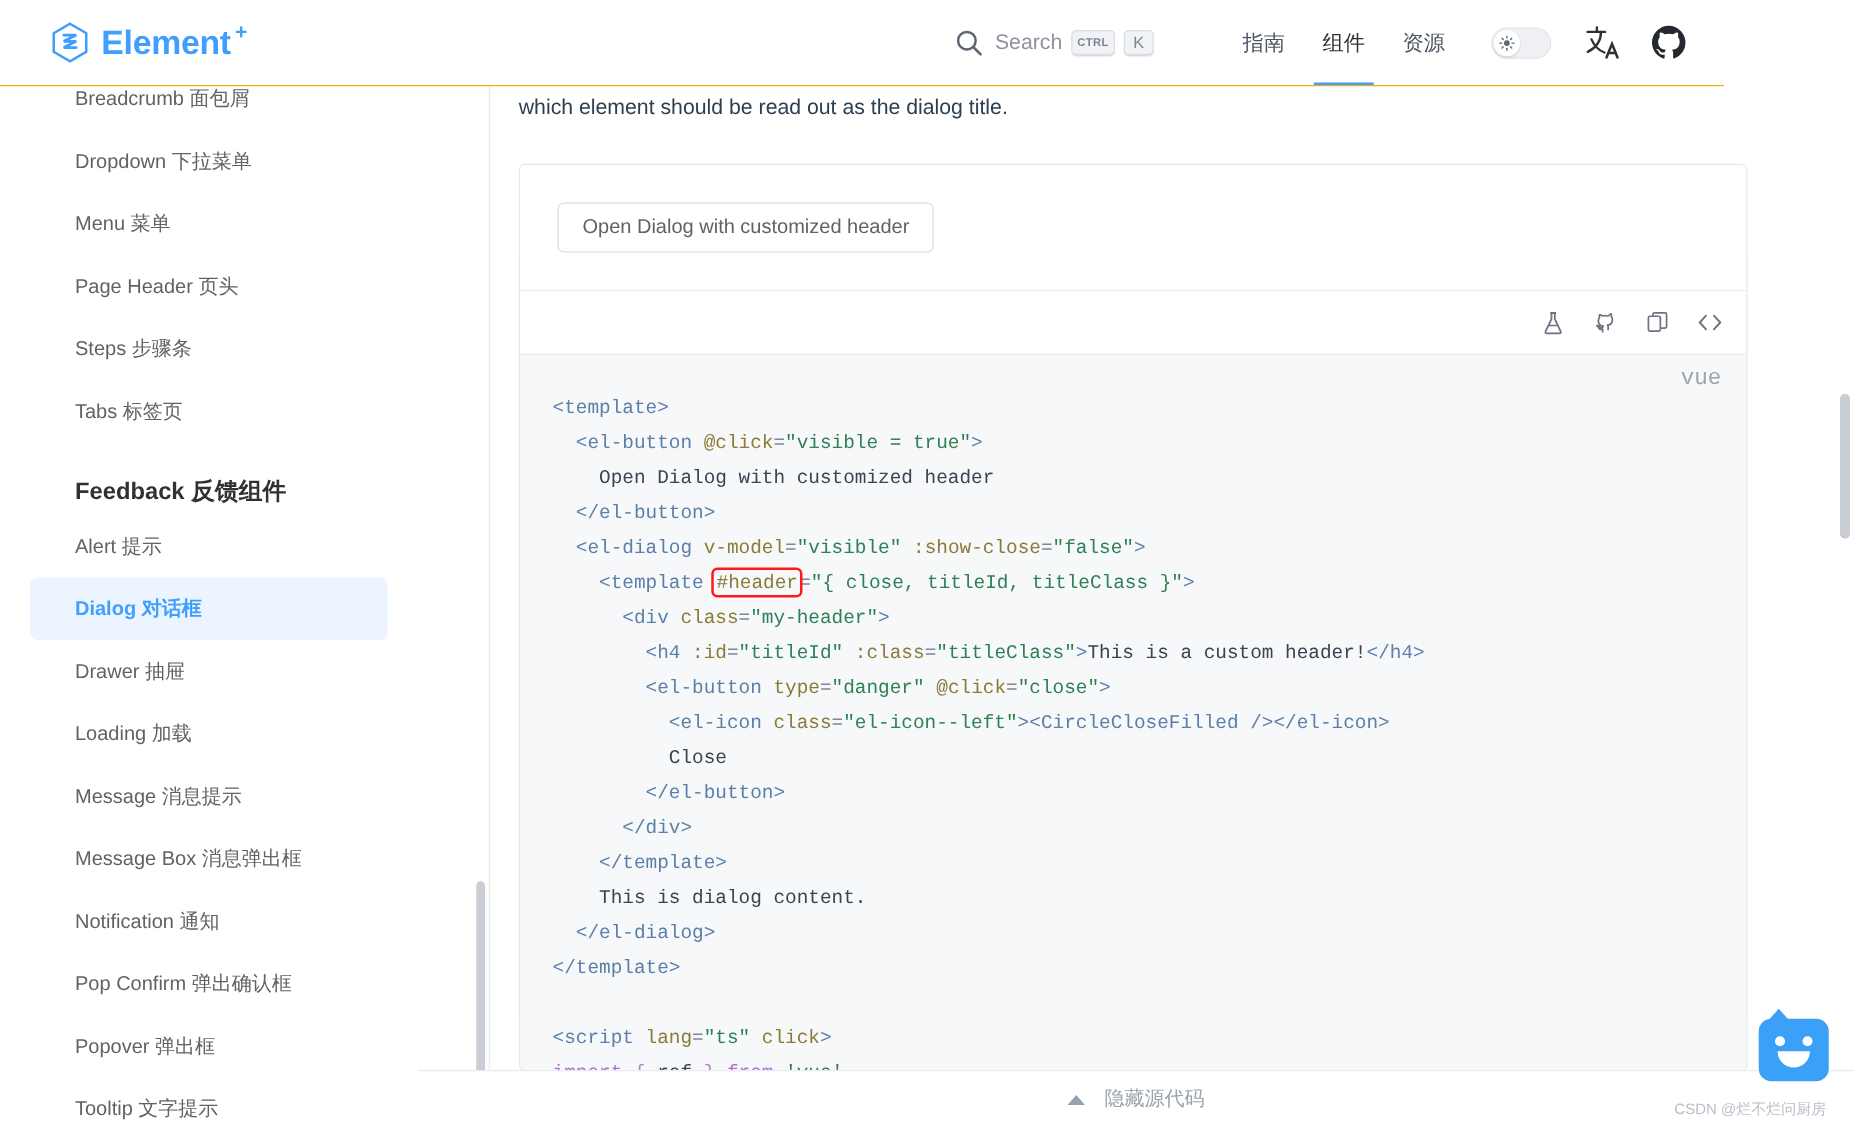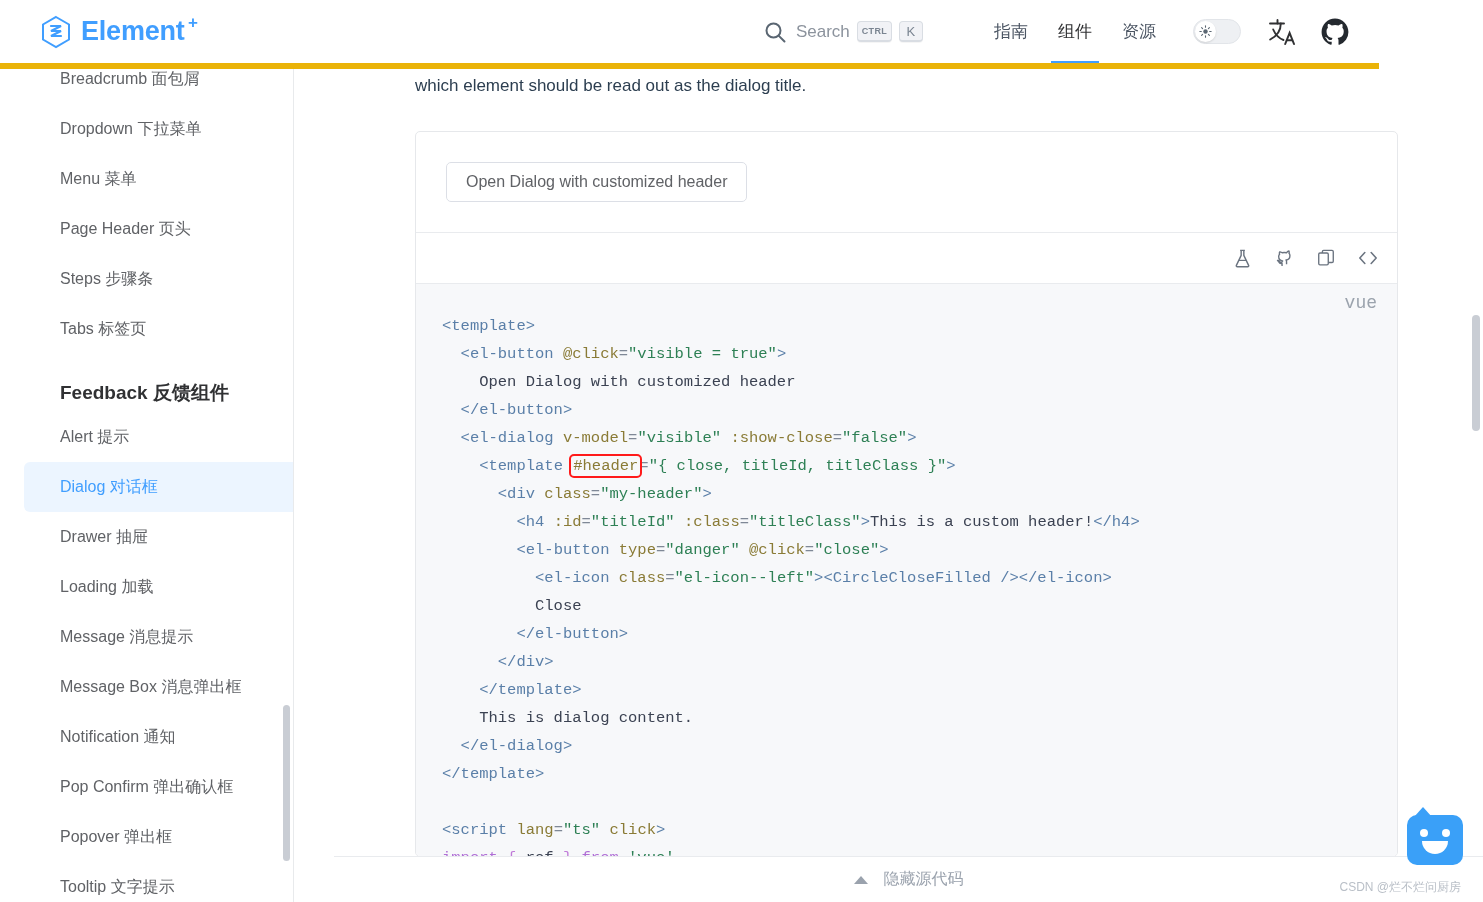--- a/index.html
+++ b/index.html
@@ -11,21 +11,21 @@
     color: #2c3e50;
     overflow: hidden;
     position: relative;
   }
 
   
   #app-header {
     position: absolute; top: 0; left: 0;
     width: 1379px; height: 69px;
     background: #ffffff;
-    border-bottom: 6px solid #eab308;
+    border-bottom: 1px solid #eab308;
     display: flex; align-items: center;
     z-index: 40;
   }
   #brand { display: flex; align-items: center; margin-left: 40px; }
   #brand-logo { width: 32px; height: 34px; flex: none; }
   #brand-text {
     font-size: 27px; font-weight: 600; color: #409eff;
     margin-left: 9px; letter-spacing: -0.2px; position: relative;
   }
   #brand-plus {
@@ -80,35 +80,35 @@
     display: flex; align-items: center; justify-content: center;
     color: #5a6672;
   }
 
   #lang-btn { margin-left: 26px; color: #303133; cursor: pointer; display:flex; }
   #github-btn { margin-left: 24px; color: #24292f; cursor: pointer; display:flex; }
 
   
   #sidebar {
     position: absolute; top: 69px; left: 0;
-    width: 294px; height: 833px;
+    width: 392px; height: 833px;
     background: #ffffff;
     border-right: 1px solid #e8eaec;
     overflow: hidden;
     z-index: 20;
   }
   #sidebar-inner { position: absolute; top: -15px; left: 0; width: 334px; }
   .side-item {
     height: 50px; display: flex; align-items: center;
     padding-left: 60px; font-size: 16px; color: #606266;
     cursor: pointer; border-radius: 6px;
     margin: 0 24px 0 24px; padding-left: 36px;
   }
   .side-item.active {
-    background: #ecf5ff; color: #409eff; font-weight: 400;
+    background: #ecf5ff; color: #409eff; font-weight: 700;
   }
   .side-heading {
     font-size: 19px; font-weight: 700; color: #303133;
     padding-left: 36px; margin: 26px 24px 6px 24px;
   }
   #sidebar-scroll-track {
     position: absolute; right: 3px; top: 636px;
     width: 7px; height: 156px; border-radius: 4px;
     background: #c9cdd4;
   }

